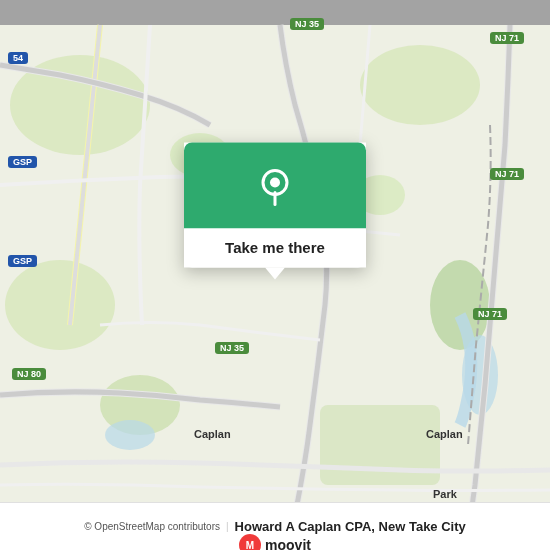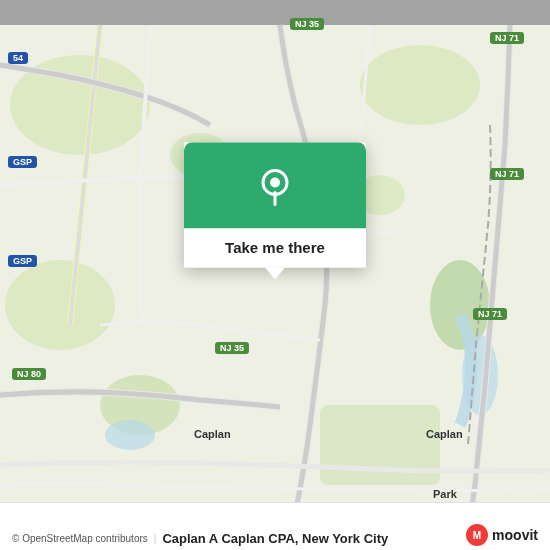--- a/index.html
+++ b/index.html
@@ -85,24 +85,25 @@
 
     
     .bottom-bar {
       position: absolute;
       bottom: 0;
       left: 0;
       right: 0;
       background: #fff;
       height: 48px;
       display: flex;
-      align-items: flex-end;
-      padding: 4px 12px;
+      align-items: center;
+      padding: 16px 12px;
       border-top: 1px solid #e0e0e0;
       justify-content: space-between;
+      flex-direction: column;
     }
 
     .bottom-left {
       display: flex;
       align-items: center;
       gap: 6px;
     }
 
     .osm-text {
       font-size: 10px;
@@ -231,21 +232,21 @@
       </svg>
     </div>
     <div class="popup-label">Take me there</div>
     <div class="popup-tail"></div>
   </div>
 
   <div class="bottom-bar">
     <div class="bottom-left">
       <span class="osm-text">© OpenStreetMap contributors</span>
       <span style="color:#ccc; font-size:10px;">|</span>
-      <span class="bottom-title">Caplan A Caplan CPA, New York City</span>
+      <span class="bottom-title">Howard A Caplan CPA, New Take City</span>
     </div>
     <div class="moovit-logo">
 
       <svg class="moovit-icon" viewBox="0 0 22 22" xmlns="http://www.w3.org/2000/svg">
         <circle cx="11" cy="11" r="11" fill="#f03b3b"></circle>
         <text x="11" y="15" text-anchor="middle" font-size="10" font-weight="bold" fill="white" font-family="Arial">M</text>
       </svg>
       <span class="moovit-text">moovit</span>
     </div>
   </div>

